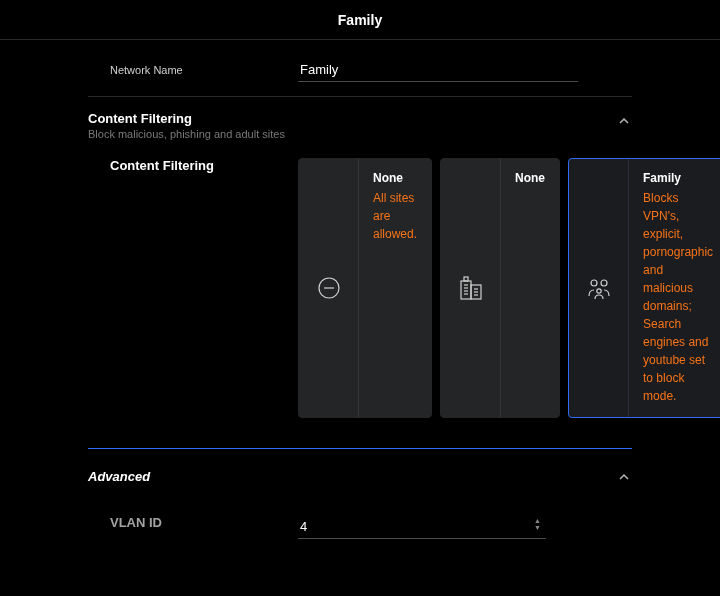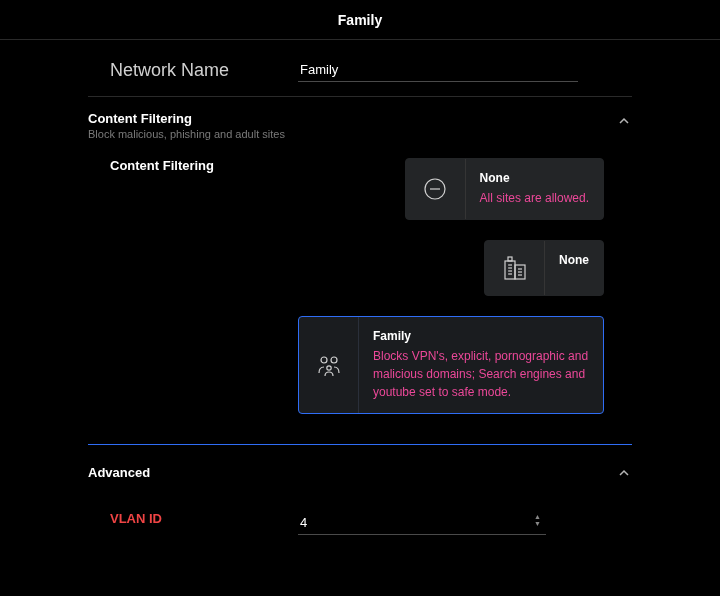--- a/index.html
+++ b/index.html
@@ -26,21 +26,21 @@
   }
   .row-field {
     display: flex;
     align-items: center;
     padding: 18px 0 14px 0;
     margin: 0 88px;
   }
   .field-label {
     width: 210px;
     color: #d0d0d0;
-    font-size: 18px;
+    font-size: 11px;
     padding-left: 22px;
   }
   .text-input {
     flex: 0 0 auto;
     width: 280px;
     background: transparent;
     border: none;
     border-bottom: 1px solid #4a4a4a;
     color: #fff;
     font-size: 13px;
@@ -99,58 +99,59 @@
     display: flex;
     padding: 8px 0 30px 0;
   }
   .filter-left {
     width: 210px;
     padding-left: 22px;
     padding-right: 20px;
   }
   .filter-left .fl-title { font-weight:600; font-size:13px; color:#fff; margin-bottom:6px; }
   .filter-left .fl-desc { font-size:12px; color:#8a8a8a; line-height:1.5; }
-  .options { flex:1; display:flex; flex-direction:column; gap:20px; max-width: 306px; align-items: flex-end; }
+  .options { flex:1; display:flex; flex-direction:row; gap:8px; max-width: 306px; }
   .option {
     display:flex;
     background:#232527;
     border:1px solid #232527;
     border-radius:4px;
     padding: 0;
     min-height: 56px;
     cursor:pointer;
   }
   .option.selected { border:1px solid #2f6df6; background:#1a1c1f; }
   .opt-icon {
     width: 60px;
     border-right: 1px solid #353535;
     display:flex; align-items:center; justify-content:center;
     color:#d0d0d0;
   }
   .option.selected .opt-icon { border-right: 1px solid #2a2f3a; }
   .opt-body { flex:1; padding:12px 14px; }
   .opt-title { font-weight:600; font-size:12px; color:#fff; margin-bottom:4px; }
-  .opt-desc { font-size:12px; color:#ec4899; line-height:1.5; }
+  .opt-desc { font-size:12px; color:#f97316; line-height:1.5; }
   .advanced-sep {
     border-top: 1px solid #2f6df6;
     margin: 0 88px;
   }
   .advanced-head {
     display:flex; align-items:center; justify-content:space-between;
     padding: 18px 0 14px 0;
     margin: 0 88px;
+    font-style: italic;
   }
   .advanced-title { font-weight:600; font-size:13px; }
   .vlan-row {
     display:flex;
     margin: 0 88px;
     padding-top: 16px;
   }
   .vlan-left { width:210px; padding-left:22px; }
-  .vlan-title { font-weight:600; font-size:13px; color:#ef4444; }
+  .vlan-title { font-weight:600; font-size:13px; color:#a3a3a3; }
   svg.icon { stroke:#d0d0d0; fill:none; stroke-width:1.2; }
 </style>
 </head>
 <body>
 
 <div class="header">
   <span>Family</span>
 </div>
 
 <div class="content">
@@ -219,21 +220,21 @@
               <circle cx="10" cy="10" r="3"></circle>
                 <path d="M5 23 q0 -6 5 -6"></path>
               <circle cx="20" cy="10" r="3"></circle>
                 <path d="M25 23 q0 -6 -5 -6"></path>
               <circle cx="15" cy="18" r="2.2"></circle>
                 <path d="M11 26 q0 -4 4 -4 q4 0 4 4"></path>
             </svg>
           </div>
           <div class="opt-body">
             <div class="opt-title">Family</div>
-            <div class="opt-desc">Blocks VPN's, explicit, pornographic and malicious domains; Search engines and youtube set to safe mode.</div>
+            <div class="opt-desc">Blocks VPN's, explicit, pornographic and malicious domains; Search engines and youtube set to block mode.</div>
           </div>
         </div>
 
       </div>
     </div>
   </div>
 
   <div class="advanced-sep"></div>
 
   <div class="advanced-head">

